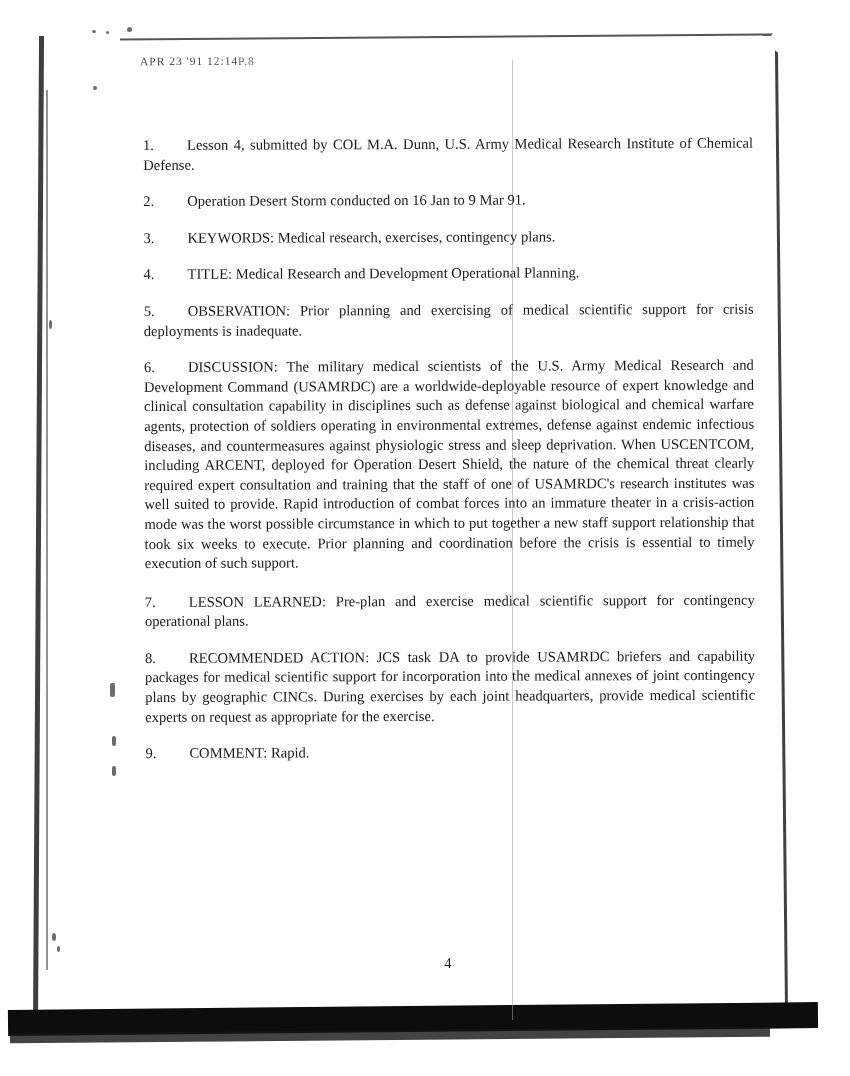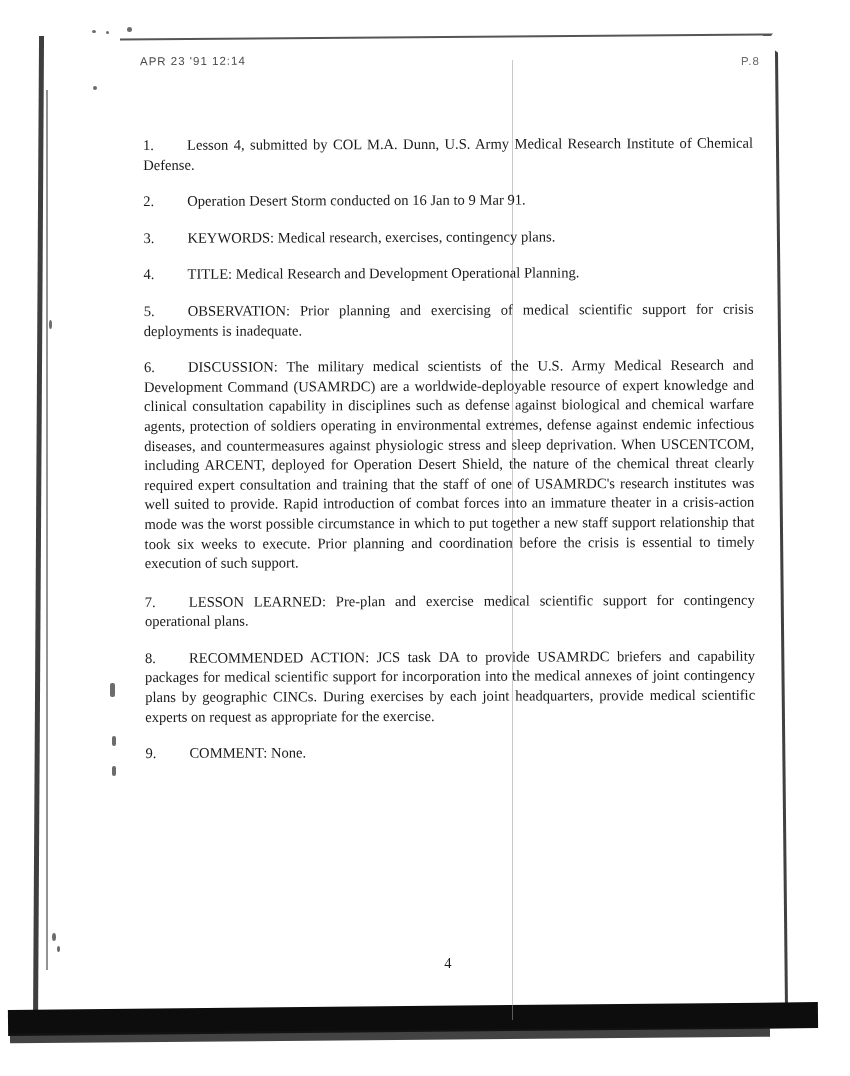--- a/index.html
+++ b/index.html
@@ -100,26 +100,25 @@
     border-radius: 50%;
     opacity: 0.75;
   }
 
   
   .fax-header {
     position: absolute;
     top: 55px;
     left: 140px;
     width: 620px;
-    font-family: Liberation Sans, sans-serif;
+    font-family: Liberation Serif, serif;
     font-size: 11.5px;
     letter-spacing: 1px;
     color: #4a4a4a;
     display: flex;
-    justify-content: space-between;
   }
   .fax-header .stamp-left { transform: rotate(-0.3deg); }
   .fax-header .stamp-right { transform: rotate(-0.3deg); color: #6a6a6a; }
 
   
   .fold-line {
     position: absolute;
     left: 512px;
     top: 60px;
     width: 1px;
@@ -223,18 +222,18 @@
 
   <p class="para">
     <span class="num">7.</span><span>LESSON LEARNED:  Pre-plan and exercise medical scientific support for contingency operational plans.</span>
   </p>
 
   <p class="para">
     <span class="num">8.</span><span>RECOMMENDED ACTION:  JCS task DA to provide USAMRDC briefers and capability packages for medical scientific support for incorporation into the medical annexes of joint contingency plans by geographic CINCs.  During exercises by each joint headquarters, provide medical scientific experts on request as appropriate for the exercise.</span>
   </p>
 
   <p class="para">
-    <span class="num">9.</span><span>COMMENT:  None.</span>
+    <span class="num">9.</span><span>COMMENT:  Rapid.</span>
   </p>
 
 </div>
 
 <div class="page-number">4</div>
 
 </body></html>

